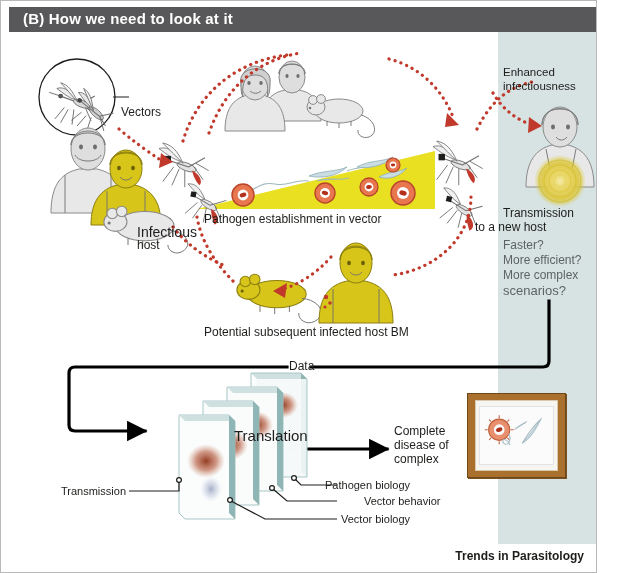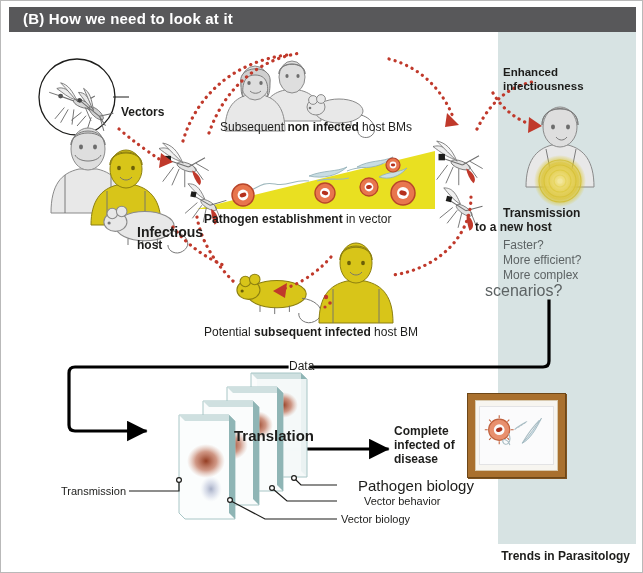--- a/index.html
+++ b/index.html
@@ -1,32 +1,32 @@
 <!DOCTYPE html>
 <html><head>
 <meta charset="utf-8">
 <style>
   html,body{margin:0;padding:0;background:#fff;}
   body{font-family:"Liberation Sans",sans-serif;-webkit-font-smoothing:none;}
-  #fig{position:relative;width:643px;height:573px;background:#ffffff;overflow:hidden;
+  #fig{position:relative;width:597px;height:573px;background:#ffffff;overflow:hidden;
        border:1px solid #b9b9b9;box-sizing:border-box;}
 
   
   #hdrbar{position:absolute;left:8px;top:6px;width:627px;height:25px;
           background:#58585a;}
   #hdrtxt{position:absolute;left:22px;top:9px;color:#ffffff;font-size:15px;
           font-weight:bold;letter-spacing:.2px;white-space:nowrap;}
 
   
   #teal{position:absolute;left:497px;top:31px;width:138px;height:512px;
         background:#d7e3e3;}
 
   
   .lbl{position:absolute;white-space:nowrap;color:#1d1d1b;font-size:11px;line-height:13px;}
-  .b{font-weight:bold;}
+  .b{font-weight:normal;}
   .gy{color:#5d6364;}
 
   
   #wedge{position:absolute;left:196px;top:150px;width:240px;height:62px;}
 
   
   .lay{position:absolute;left:0;top:0;width:643px;height:573px;overflow:visible;}
 
   
   #frame{position:absolute;left:466px;top:392px;width:99px;height:85px;
@@ -388,49 +388,46 @@
         </g>
       </svg>
     </div>
   </div>
 
   <div class="lbl b" style="left:120px;top:89px;font-size:12px;margin-top:16px;">Vectors</div>
 
   <div class="lbl b" style="left:136px;top:225px;font-size:14px;">Infectious</div>
   <div class="lbl b" style="left:136px;top:238px;font-size:12px;">host</div>
 
-  <div class="lbl" style="left:219px;top:120px;font-size:12px;">
-    <span>Subsequent </span><span class="b">non infected</span><span> host BMs</span>
-  </div>
 
   <div class="lbl" style="left:203px;top:325px;font-size:12px;">
     <span>Potential </span><span class="b">subsequent infected</span><span> host BM</span>
   </div>
 
   <div class="lbl" style="left:203px;top:212px;font-size:12px;">
     <span class="b">Pathogen establishment</span><span> in vector</span>
   </div>
 
   <div class="lbl b" style="left:502px;top:65px;font-size:11.5px;">Enhanced</div>
   <div class="lbl b" style="left:502px;top:79px;font-size:11.5px;">infectiousness</div>
 
   <div class="lbl b" style="left:502px;top:206px;font-size:12px;">Transmission</div>
   <div class="lbl b" style="left:474px;top:220px;font-size:12px;">to a new host</div>
 
   <div class="lbl gy" style="left:502px;top:238px;font-size:12px;">Faster?</div>
   <div class="lbl gy" style="left:502px;top:253px;font-size:12px;">More efficient?</div>
   <div class="lbl gy" style="left:502px;top:268px;font-size:12px;">More complex</div>
-  <div class="lbl gy" style="left:484px;top:283px;font-size:16px;">scenarios?</div>
+  <div class="lbl gy" style="left:502px;top:283px;font-size:13px;">scenarios?</div>
 
   <div class="lbl" style="left:288px;top:359px;font-size:12px;">Data</div>
   <div class="lbl b" style="left:233px;top:428px;font-size:15px;">Translation</div>
   <div class="lbl" style="left:60px;top:484px;font-size:11px;">Transmission</div>
 
   <div class="lbl b" style="left:393px;top:424px;font-size:12px;">Complete</div>
-  <div class="lbl b" style="left:393px;top:438px;font-size:12px;">infected of</div>
-  <div class="lbl b" style="left:393px;top:452px;font-size:12px;">disease</div>
-
-  <div class="lbl" style="left:357px;top:478px;font-size:15px;">Pathogen biology</div>
+  <div class="lbl b" style="left:393px;top:438px;font-size:12px;">disease of</div>
+  <div class="lbl b" style="left:393px;top:452px;font-size:12px;">complex</div>
+
+  <div class="lbl" style="left:324px;top:478px;font-size:11px;">Pathogen biology</div>
   <div class="lbl" style="left:340px;top:494px;font-size:11px;margin-left:23px;">Vector behavior</div>
   <div class="lbl" style="left:340px;top:512px;font-size:11px;">Vector biology</div>
 
   <div id="credit">Trends in Parasitology</div>
 </div>
 
 </body></html>

